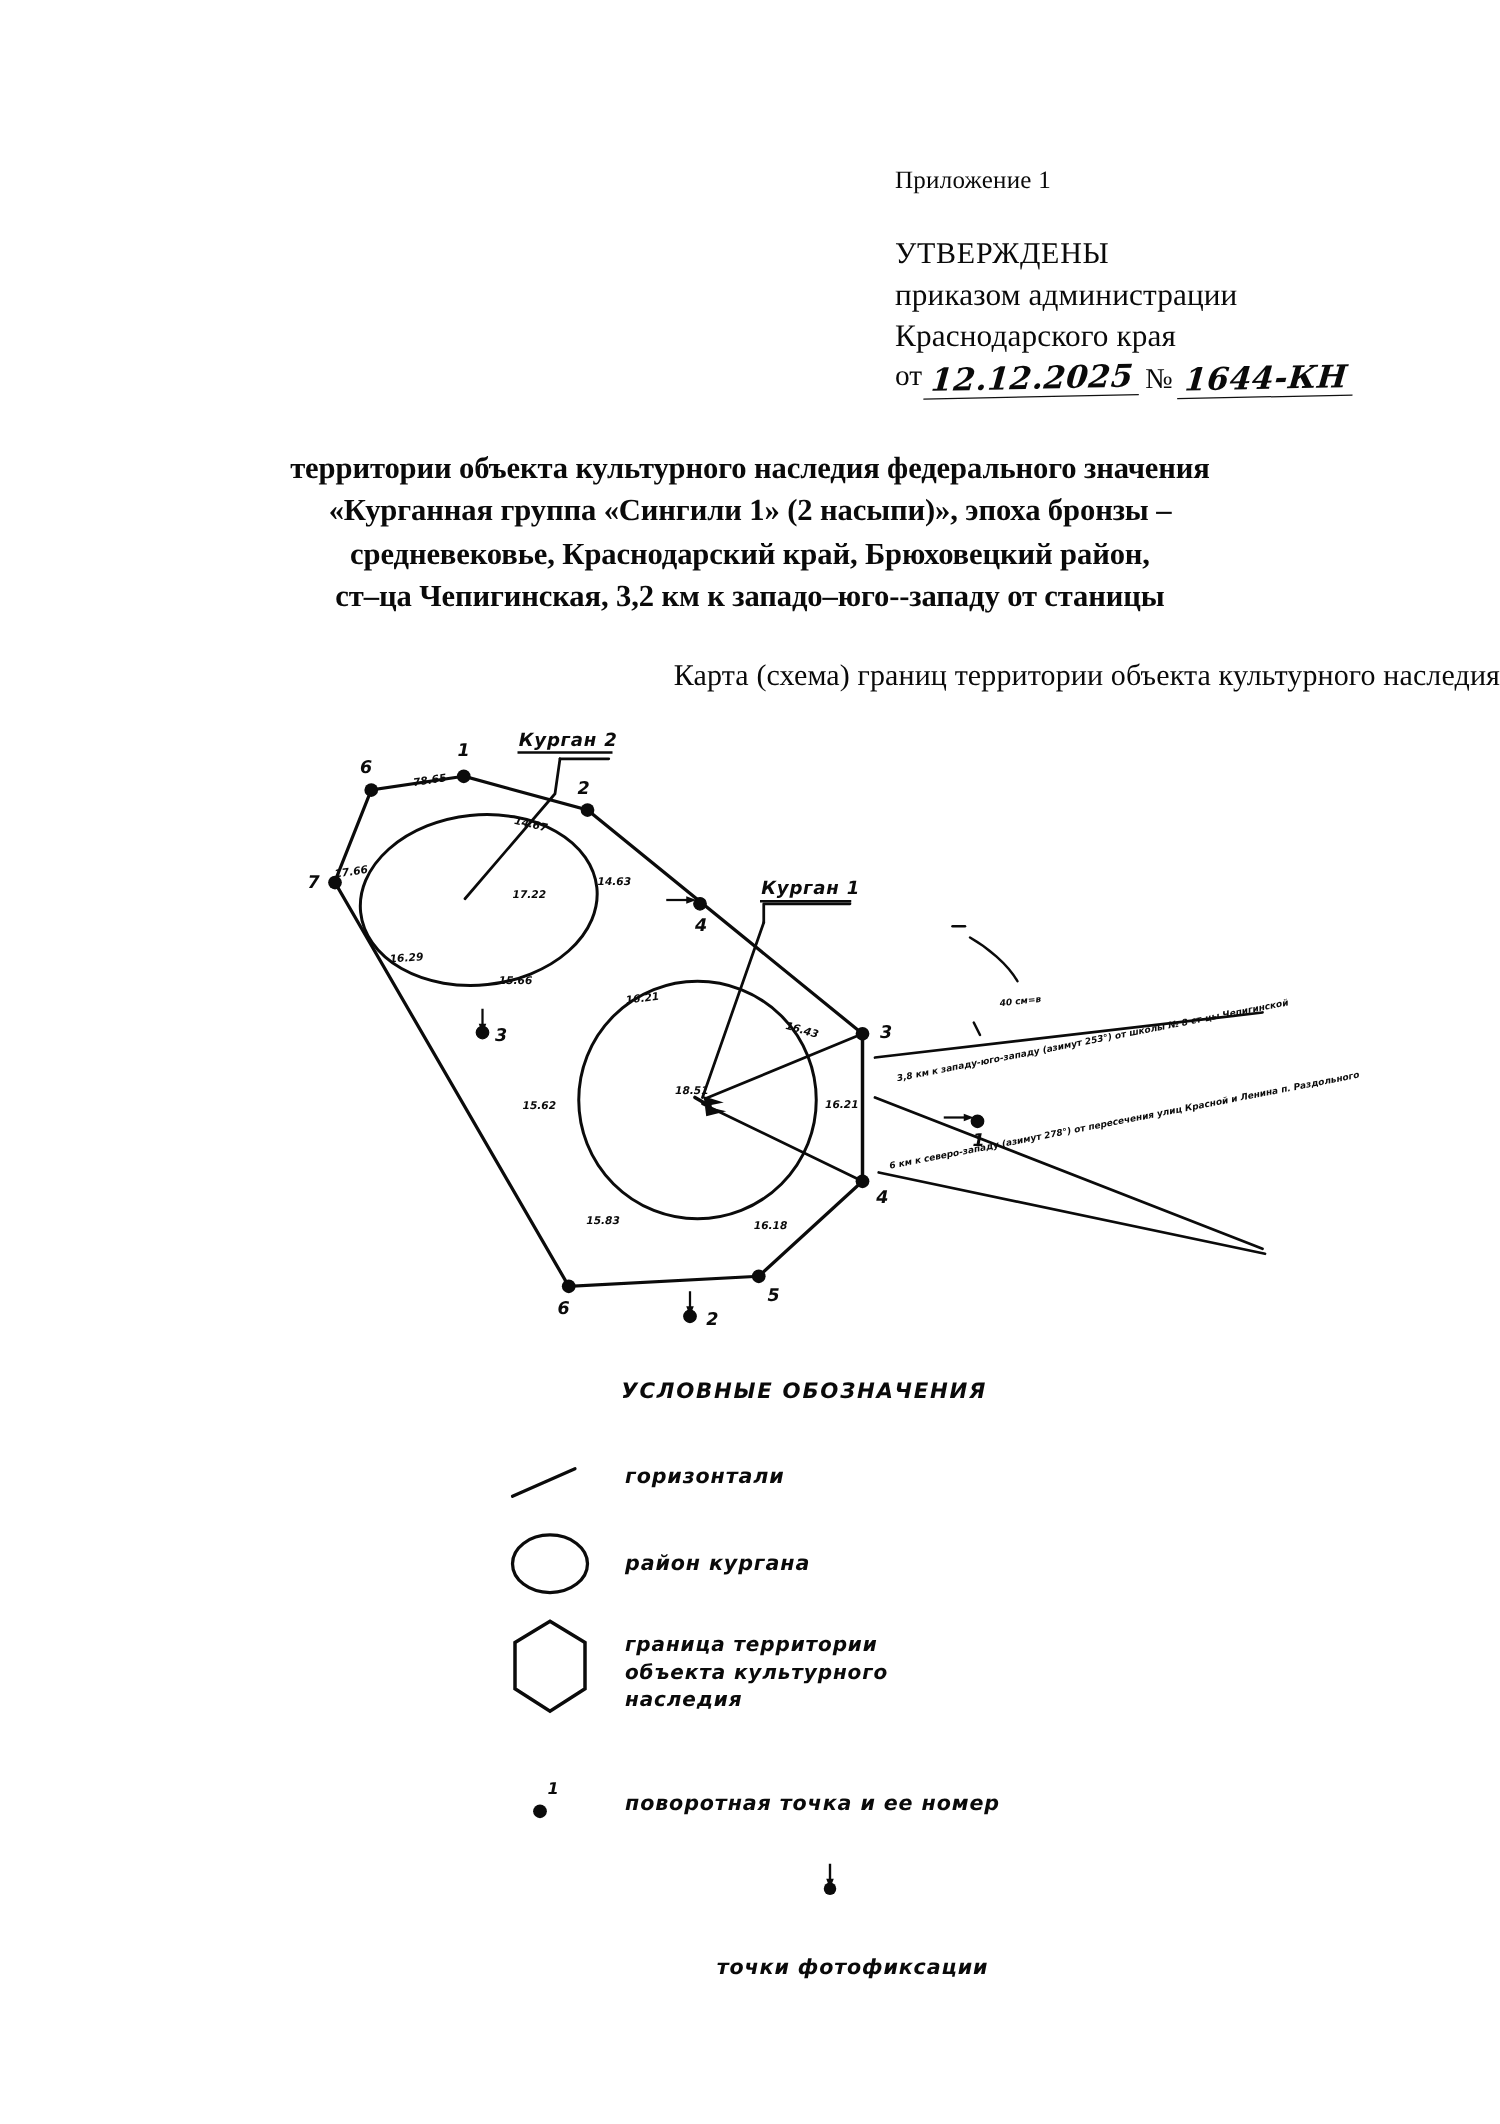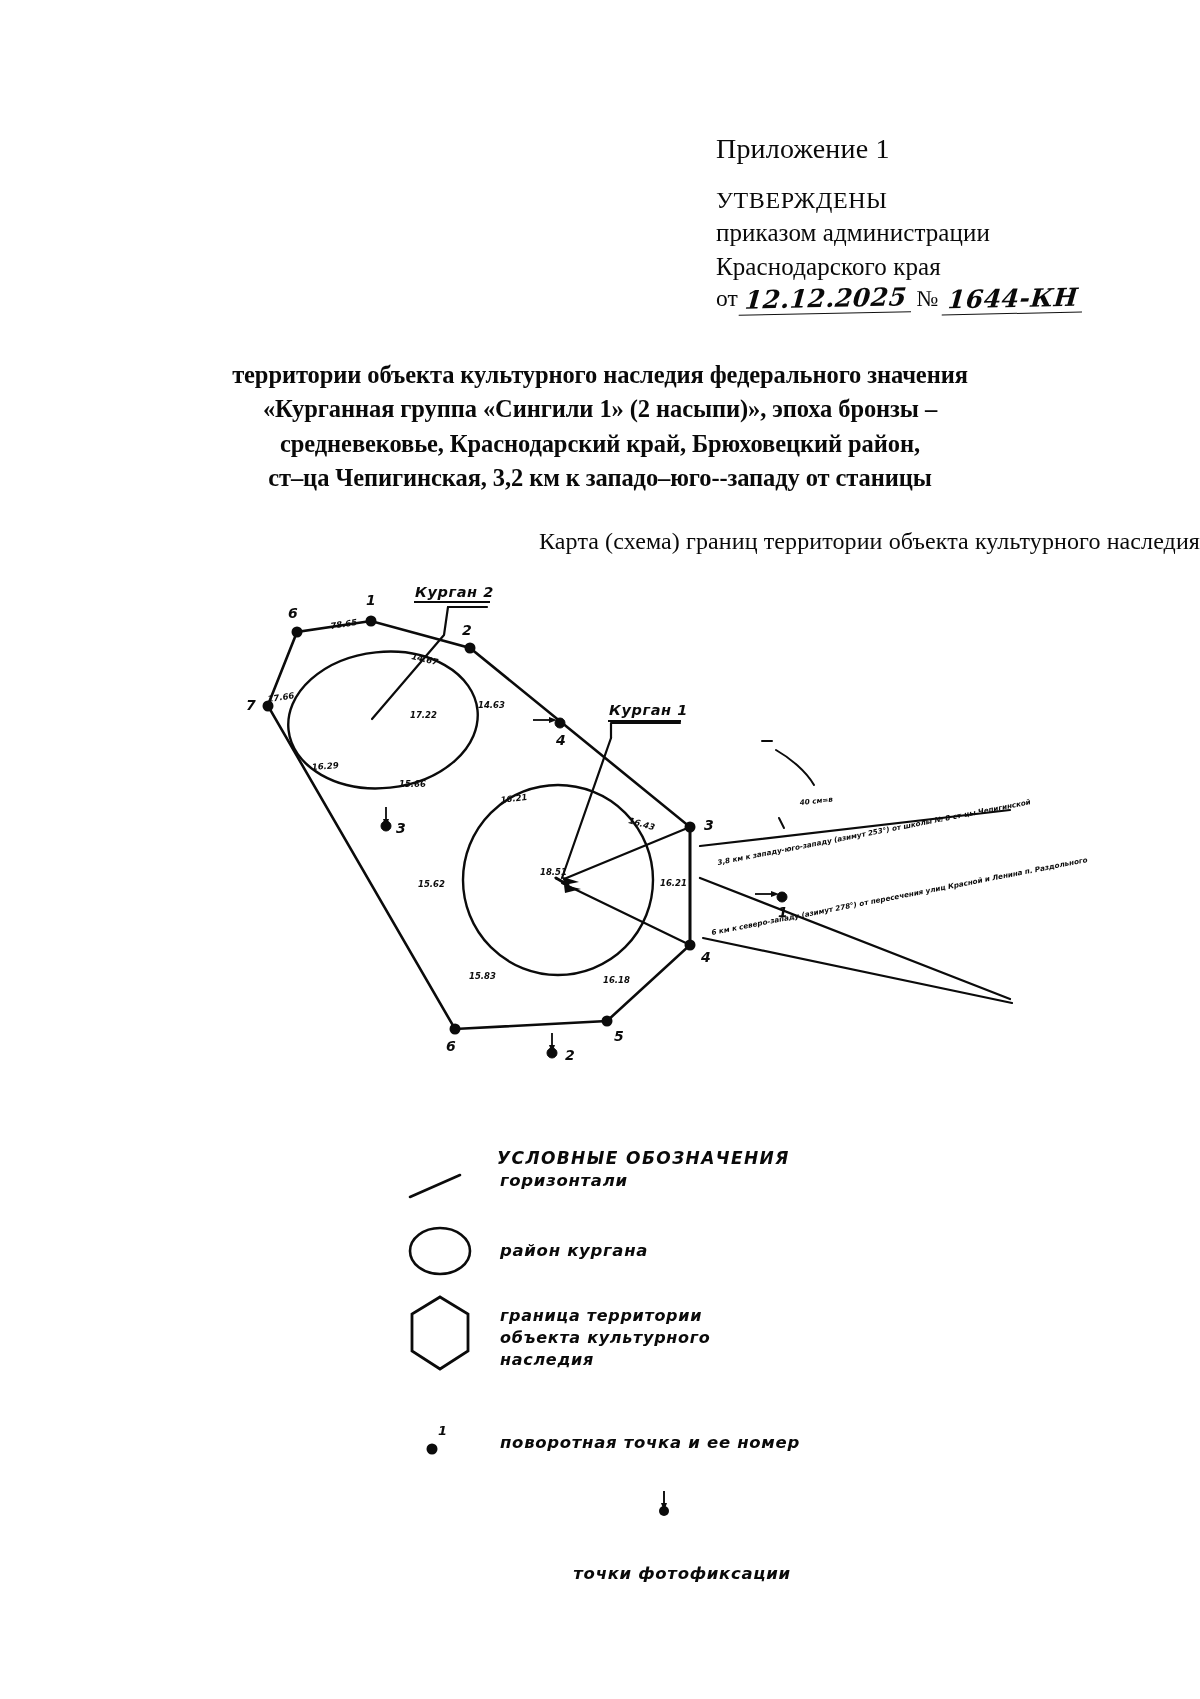--- a/index.html
+++ b/index.html
@@ -17,25 +17,25 @@
   }
 
   
   .header-block {
     position: absolute;
     left: 716px;
     top: 132px;
     width: 430px;
   }
   .appendix-line {
-    font-size: 28px;
+    font-size: 20px;
     font-weight: 500;
     letter-spacing: .2px;
     line-height: 1.2;
-    margin-bottom: 19px;
+    margin-bottom: 32px;
   }
   .approved-word {
     font-size: 24px;
     letter-spacing: .6px;
     line-height: 1.32;
   }
   .approved-line {
     font-size: 25px;
     line-height: 1.33;
     letter-spacing: .1px;
@@ -124,21 +124,20 @@
   }
   .legend-title {
     position: absolute;
     left: 497px;
     top: 8px;
     font-family: "DejaVu Sans", sans-serif;
     font-style: italic;
     font-weight: 700;
     font-size: 17px;
     letter-spacing: 1.4px;
-    margin-top: 45px;
   }
   .legend-row {
     position: absolute;
     left: 400px;
     width: 560px;
     display: flex;
     align-items: center;
   }
   .legend-sym {
     width: 96px;

